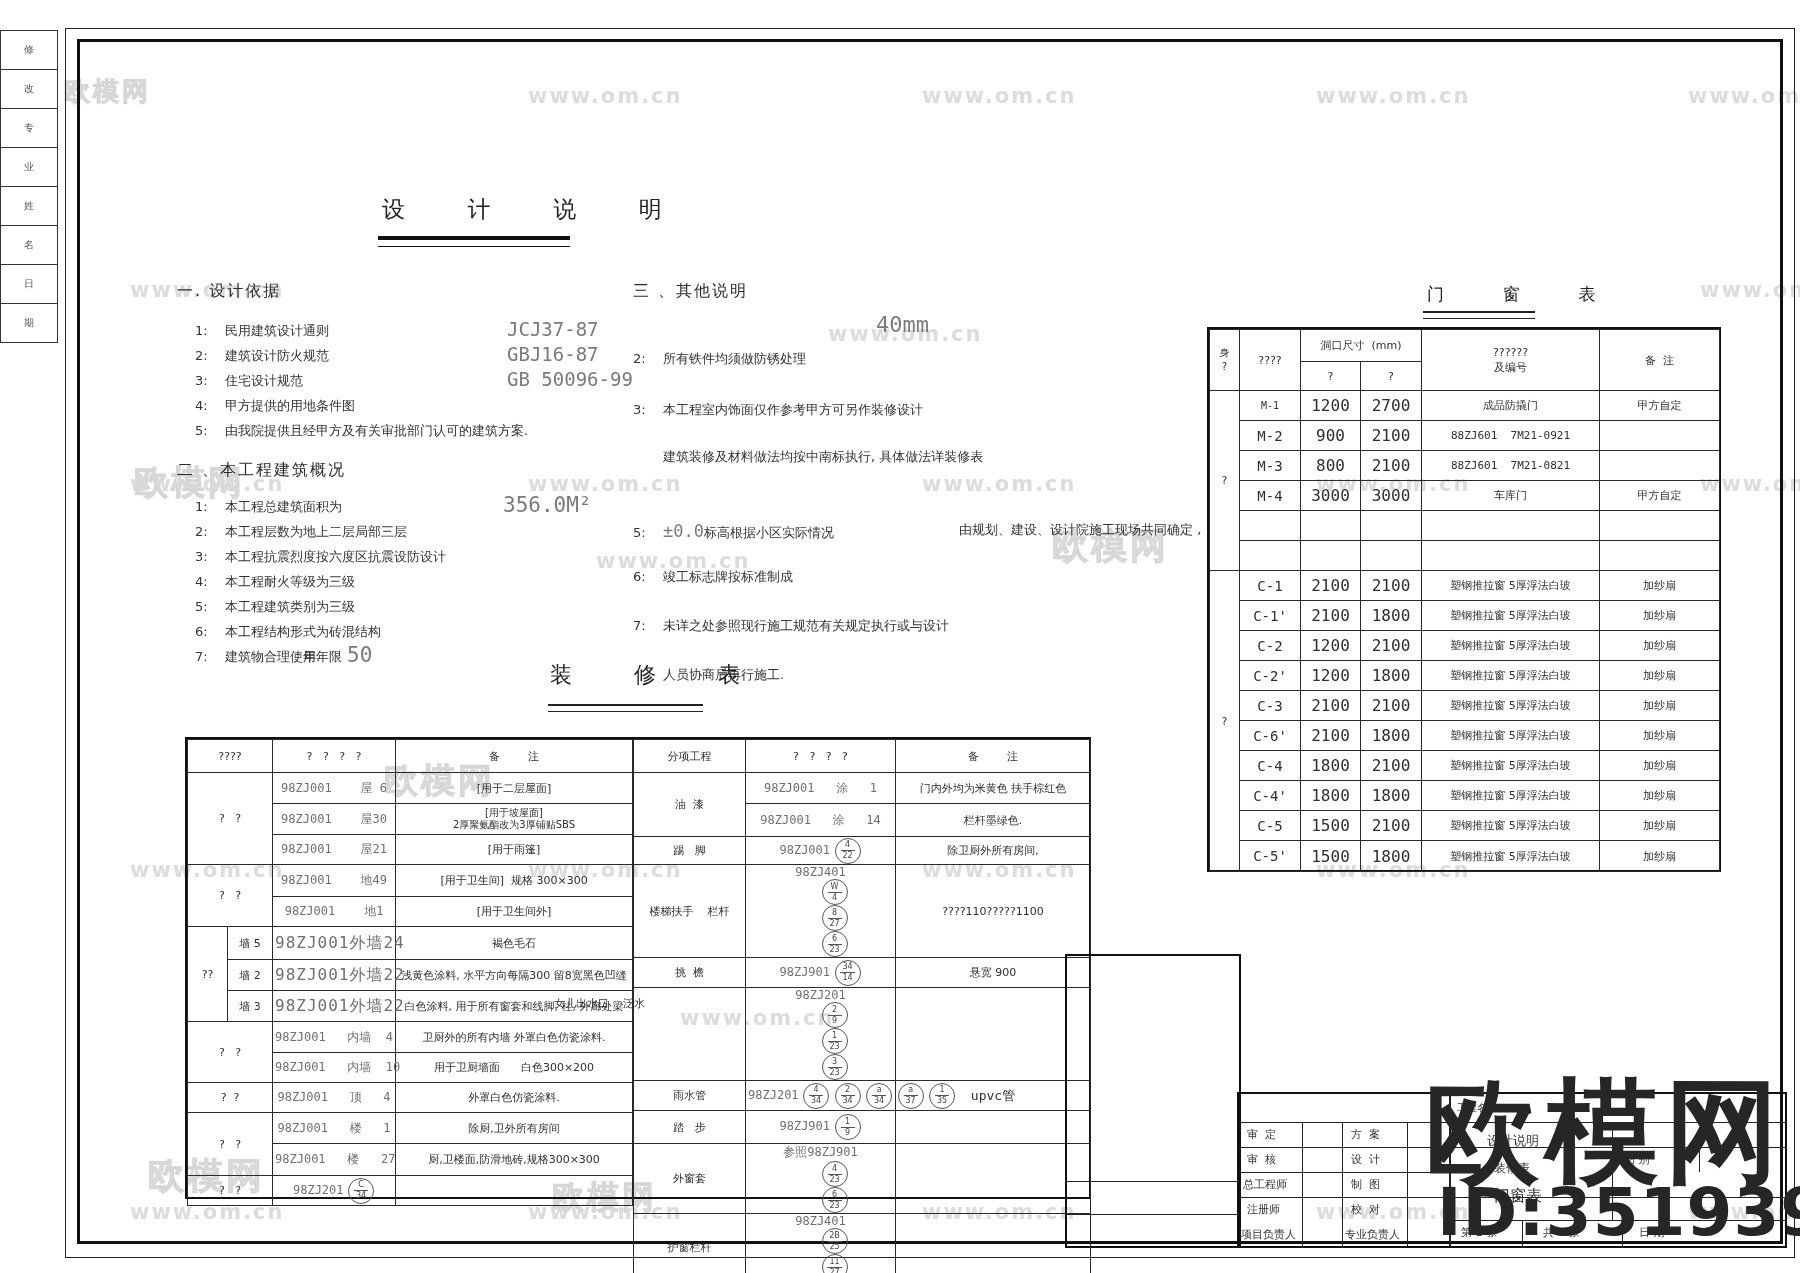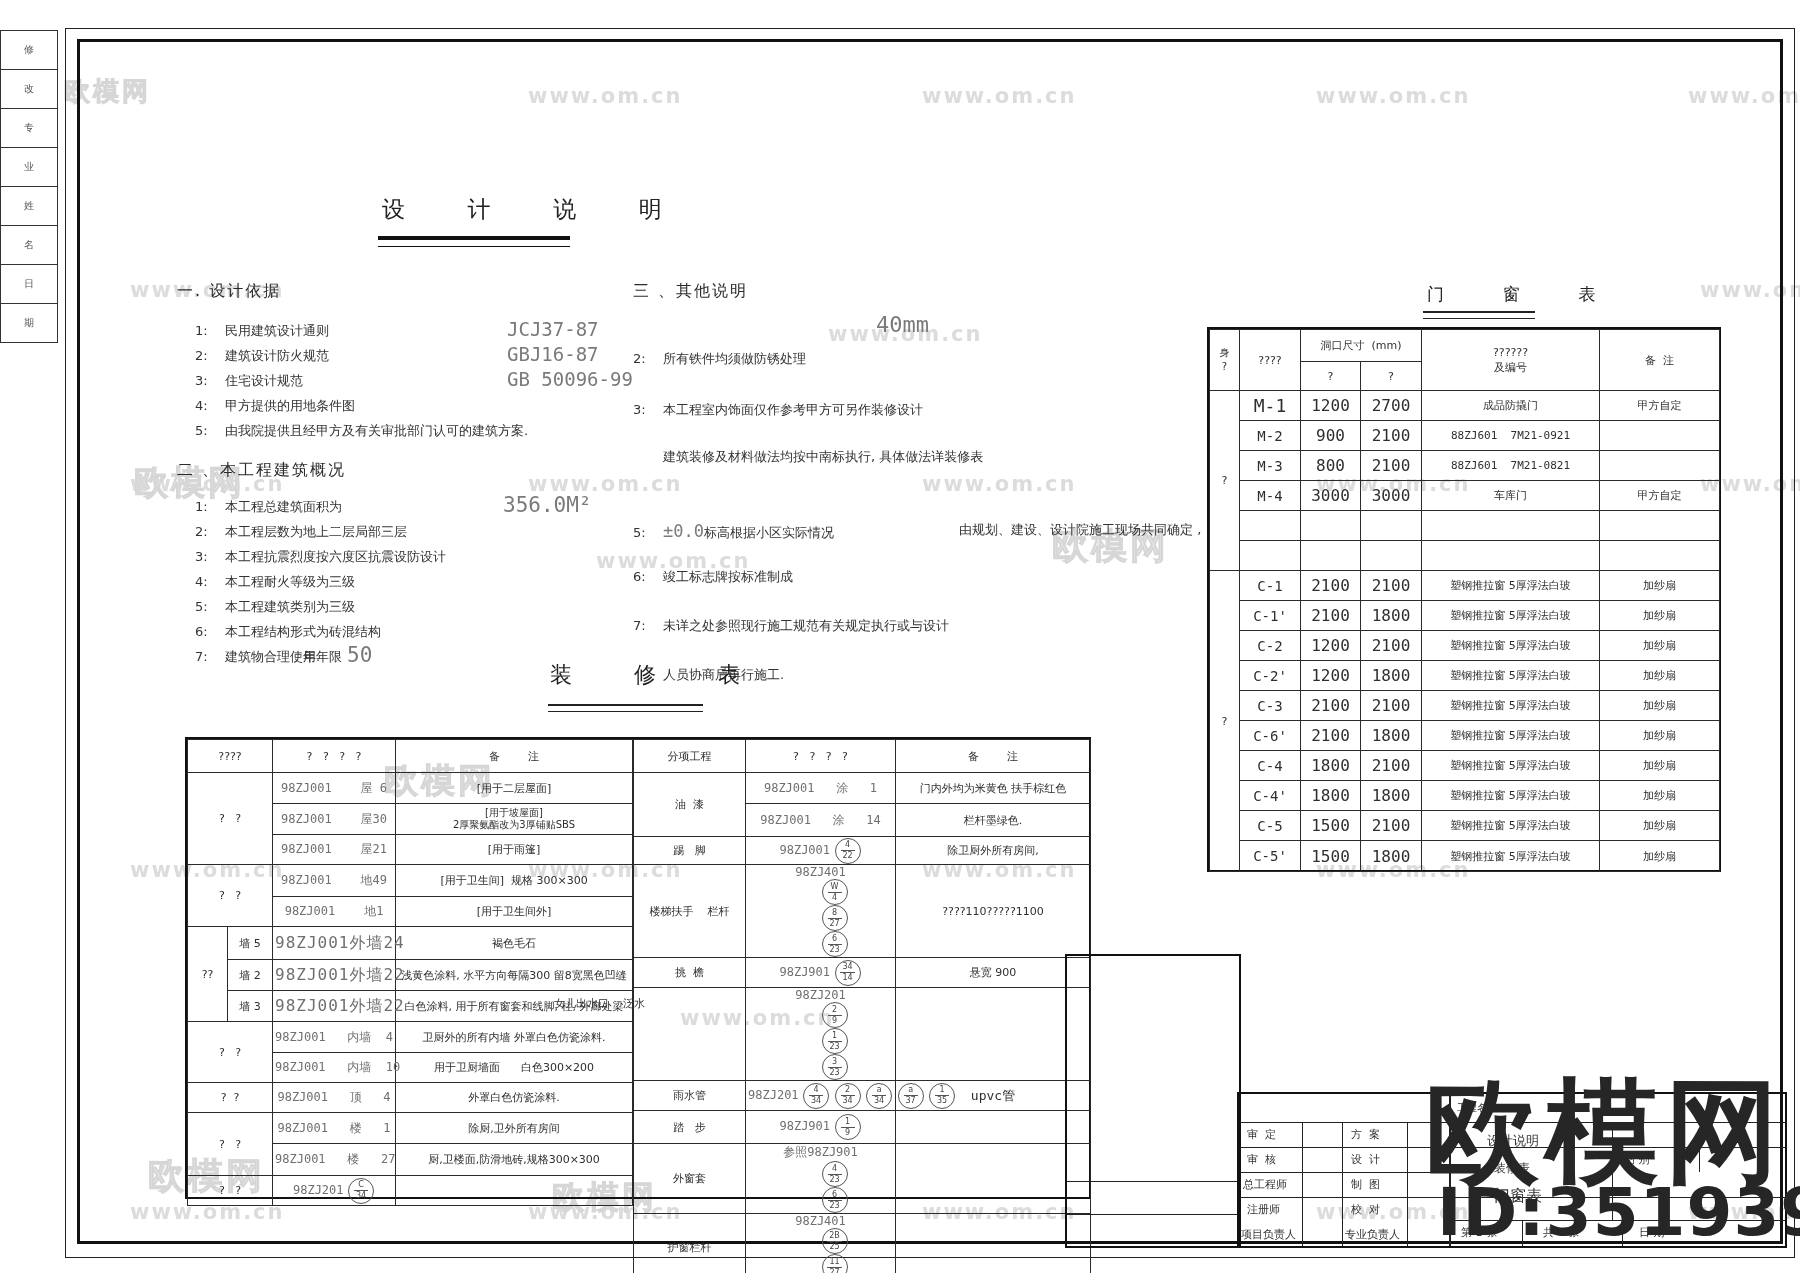--- a/index.html
+++ b/index.html
@@ -327,21 +327,21 @@
       <th colspan="2">洞口尺寸  (mm)</th>
       <th rowspan="2" style="font-size:11px;line-height:15px"><div>??????</div><div>及编号</div></th>
       <th rowspan="2">备  注</th>
     </tr>
     <tr style="height:29px">
       <th>?</th>
       <th>?</th>
     </tr>
     <tr style="height:30px">
       <td rowspan="6">?</td>
-      <td class="cad" style="font-size:18px">M-1</td>
+      <td class="cad" style="font-size:10px">M-1</td>
       <td class="cad" style="font-size:16px">1200</td>
       <td class="cad" style="font-size:16px">2700</td>
       <td>成品防撬门</td>
       <td>甲方自定</td>
     </tr>
     <tr style="height:30px">
       <td class="cad" style="font-size:14px">M-2</td>
       <td class="cad" style="font-size:16px">900</td>
       <td class="cad" style="font-size:16px">2100</td>
       <td class="cad" style="font-size:11px">88ZJ601  7M21-0921</td>

